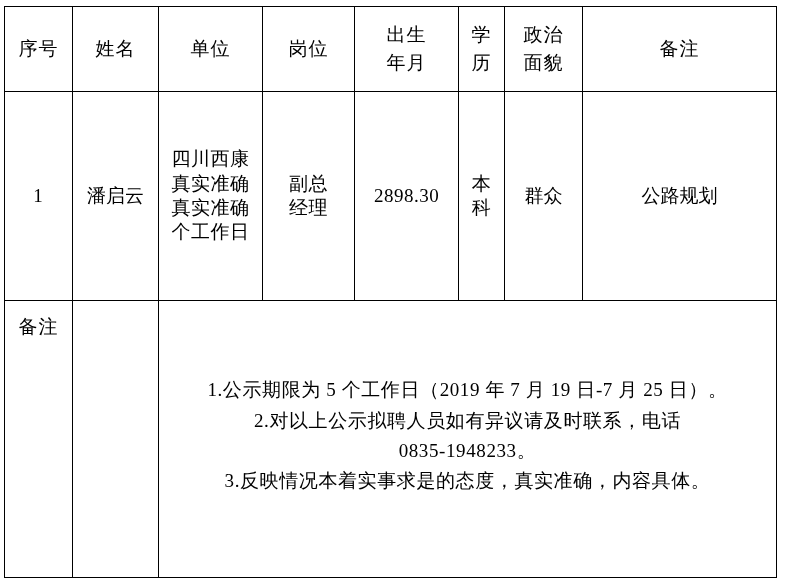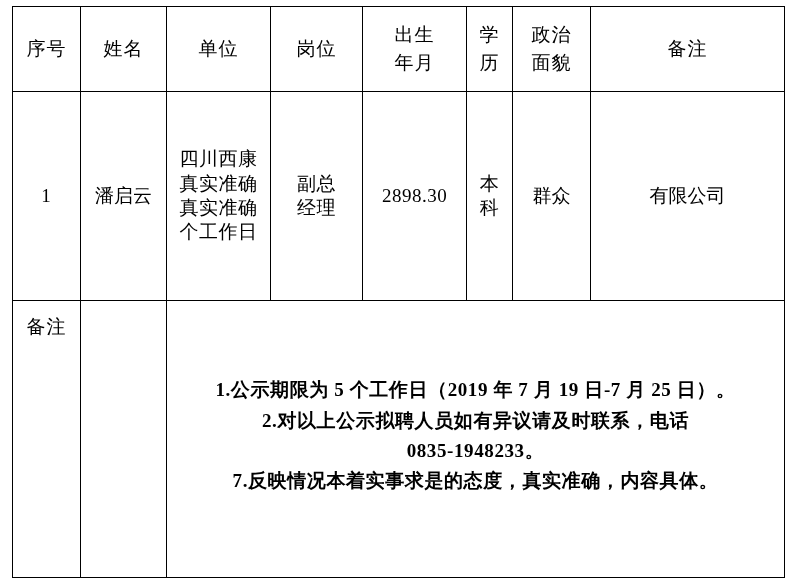--- a/index.html
+++ b/index.html
@@ -17,21 +17,21 @@
   .sheet {
     position: relative;
     width: 800px;
     height: 587px;
     box-sizing: border-box;
   }
   table.grid {
     border-collapse: collapse;
     table-layout: fixed;
     width: 772px;
-    margin: 6px 0 0 12px;
+    margin: 6px 0 0 4px;
   }
   table.grid td {
     border: 1px solid #000000;
     padding: 0;
     vertical-align: middle;
     text-align: center;
     font-size: 19px;
     line-height: 1.28;
     font-family: "Liberation Serif", "DejaVu Serif", serif;
   }
@@ -73,21 +73,20 @@
   }
   .notes .blank-cell {
     background: #ffffff;
   }
   .notes-body {
     text-align: left;
     padding: 14px 16px 0 16px;
     font-size: 19px;
     line-height: 2.05;
     letter-spacing: 0.6px;
-    font-weight: bold;
   }
   .notes-body p {
     margin: 0 0 6px 0;
   }
   .colw-seq { width: 68px; }
   .colw-name { width: 86px; }
   .colw-unit { width: 104px; }
   .colw-post { width: 92px; }
   .colw-birth { width: 104px; }
   .colw-edu { width: 46px; }
@@ -161,33 +160,33 @@
           <span>2898.30</span>
         </td>
         <td class="cell-multiline">
           <div>本</div>
           <div>科</div>
         </td>
         <td>
           <span>群众</span>
         </td>
         <td>
-          <span>有限公司</span>
+          <span>公路规划</span>
         </td>
       </tr>
 
       <tr class="notes">
         <td class="label-cell">
           <span>备注</span>
         </td>
         <td class="blank-cell">
           <span></span>
         </td>
         <td class="notes-body" colspan="6">
           <p>1.公示期限为 5 个工作日（2019 年 7 月 19 日-7 月 25 日）。</p>
           <p>2.对以上公示拟聘人员如有异议请及时联系，电话</p>
           <p>0835-1948233。</p>
-          <p>7.反映情况本着实事求是的态度，真实准确，内容具体。</p>
+          <p>3.反映情况本着实事求是的态度，真实准确，内容具体。</p>
         </td>
       </tr>
     </tbody>
   </table>
 </div>
 
 </body></html>

